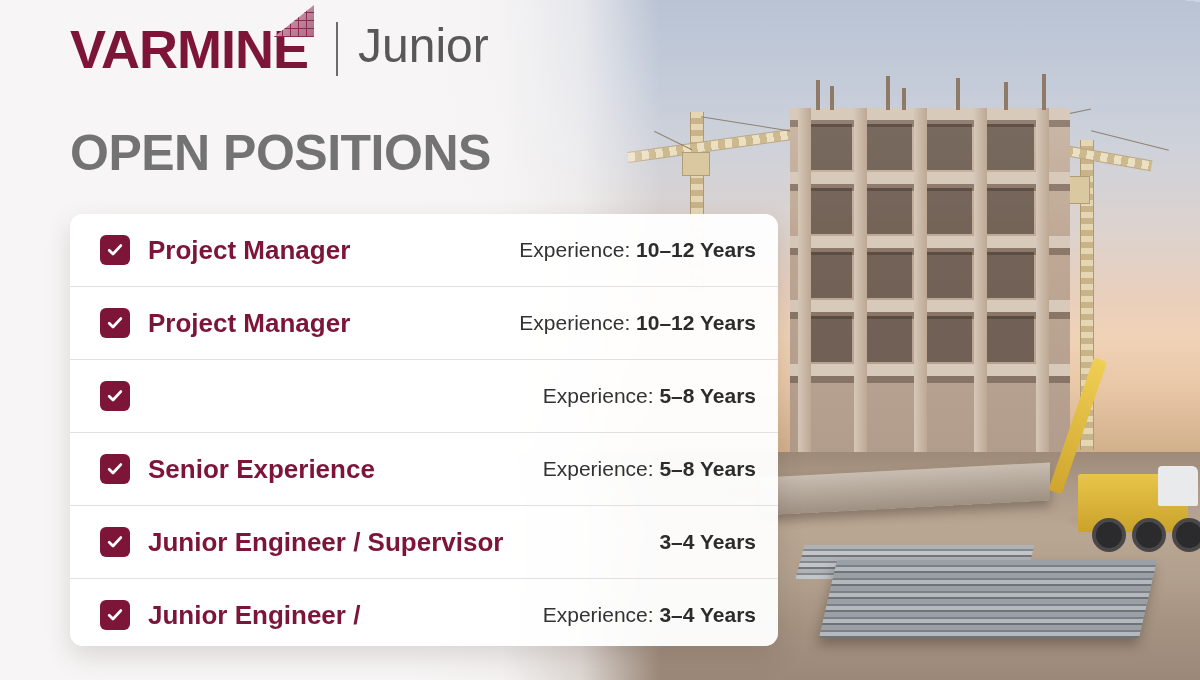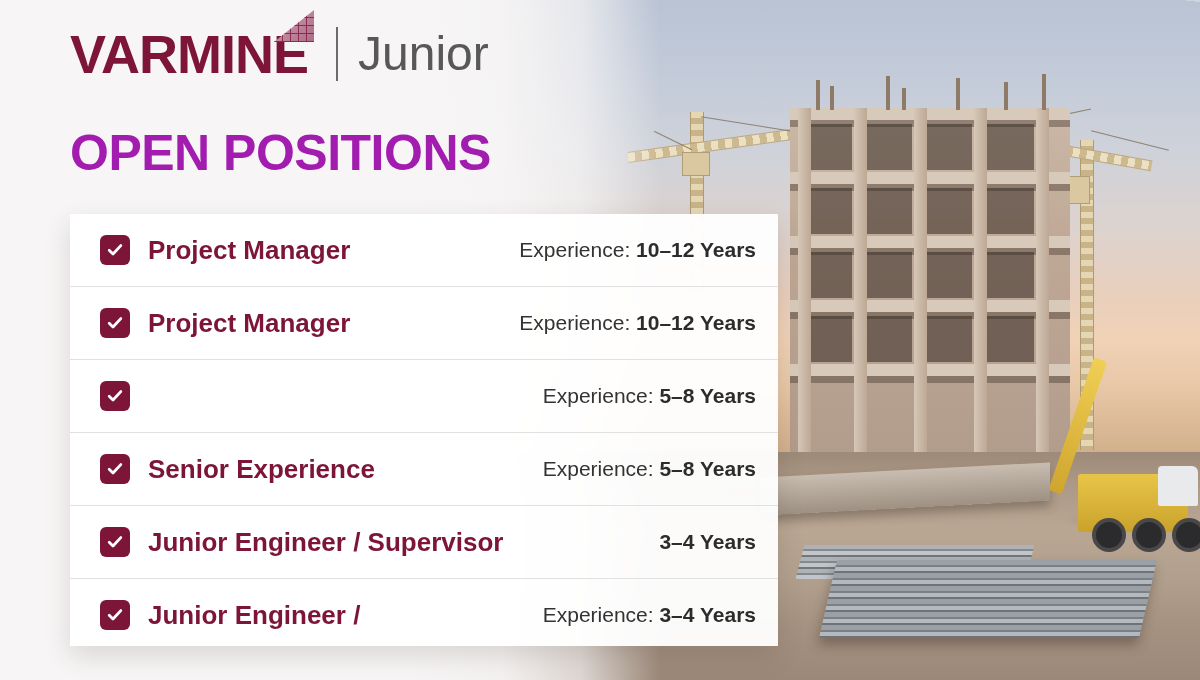--- a/index.html
+++ b/index.html
@@ -147,21 +147,21 @@
     position: absolute; left: 0; top: 0; bottom: 0; width: 660px;
     background: linear-gradient(90deg,
       #f7f5f5 0%, #f7f5f5 62%, rgba(247,245,245,0.97) 76%,
       rgba(247,245,245,0.72) 88%, rgba(247,245,245,0.18) 97%, rgba(247,245,245,0) 100%);
   }
 
   
   .logo {
     position: absolute;
     left: 70px; top: 22px;
-    display: flex; align-items: center; height: 64px;
+    display: flex; align-items: flex-start; height: 64px;
   }
   .logo-mark { position: relative; display: flex; align-items: baseline; }
   .logo-word {
     font-size: 54px; font-weight: bold; letter-spacing: -1px;
     color: #7c1537; line-height: 1; font-stretch: condensed;
   }
   .logo-emblem {
     position: absolute; right: -6px; top: -17px;
     width: 40px; height: 32px;
     clip-path: polygon(100% 0, 100% 100%, 0 100%);
@@ -176,31 +176,31 @@
   }
   .logo-sub {
     font-size: 48px; color: #585858; font-weight: 300; line-height: 1;
   }
 
   
   .heading {
     position: absolute;
     left: 70px; top: 128px;
     font-size: 50px; font-weight: bold;
-    color: #a21caf; letter-spacing: -0.5px;
+    color: #737373; letter-spacing: -0.5px;
     line-height: 1;
   }
 
   
   .card {
     position: absolute;
     left: 70px; top: 214px;
     width: 708px; height: 432px;
     background: rgba(255,255,255,0.90);
-    border-radius: 1px;
+    border-radius: 13px;
     box-shadow: 0 10px 26px rgba(70,55,50,0.16);
     overflow: hidden;
   }
   .row {
     display: flex; align-items: center;
     height: 72px;
     padding: 0 0 0 30px;
     border-bottom: 1px solid #e2e0e0;
     background: rgba(255,255,255,0.55);
   }

